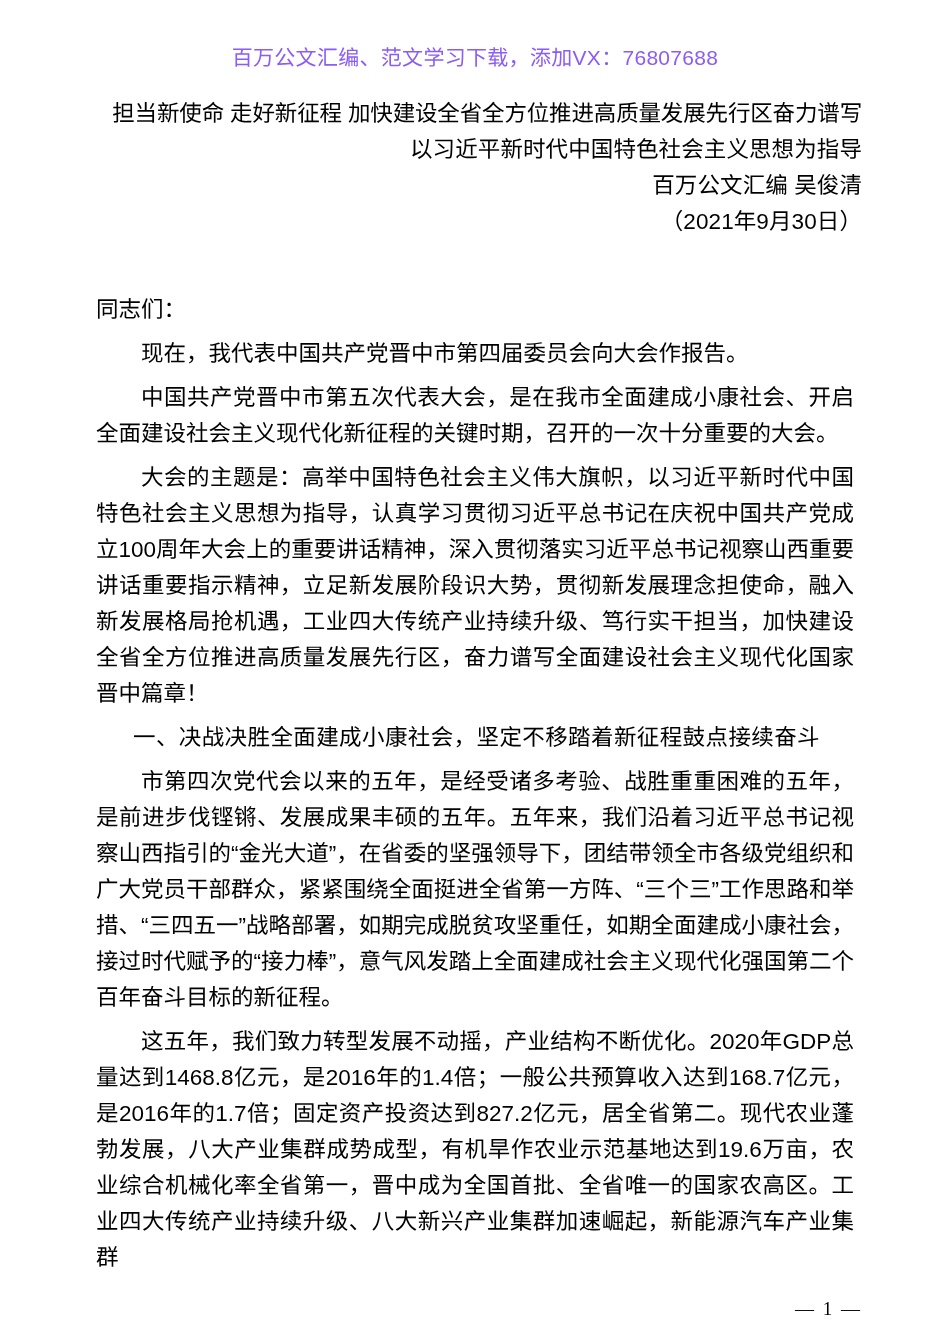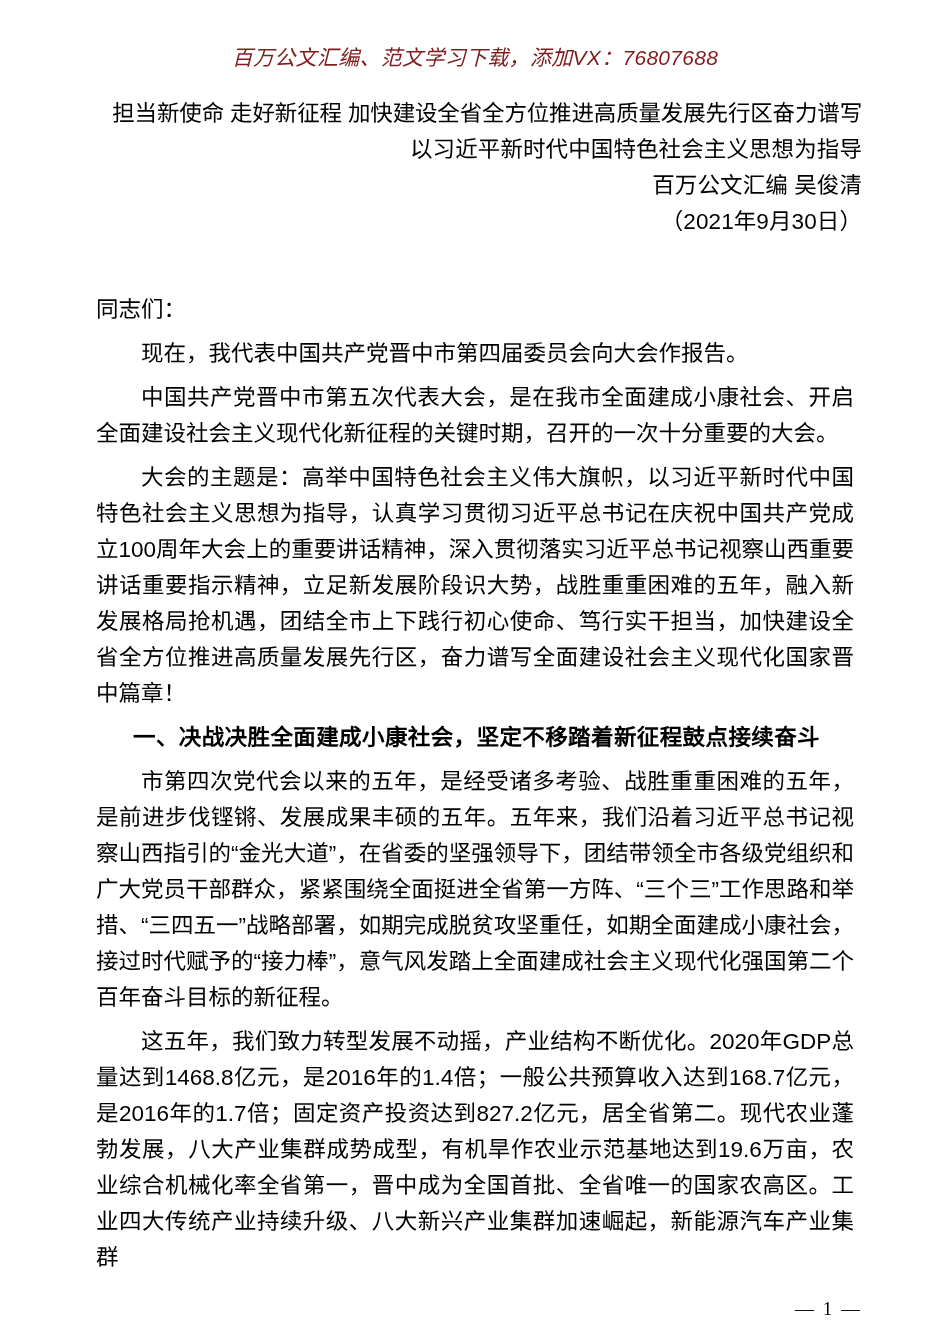--- a/index.html
+++ b/index.html
@@ -78,21 +78,21 @@
   }
   p.noindent {
     text-indent: 0;
   }
 
   p.section-heading {
     margin: 0;
     font-size: 22.5px;
     line-height: 36px;
     text-indent: 2em;
-    font-weight: 700;
+    font-weight: 400;
     font-family: "Liberation Serif", "DejaVu Serif", serif;
     letter-spacing: 0.4px;
     text-align: left;
   }
 
   
   .page-footer {
     position: absolute;
     left: 0;
     bottom: 22px;
@@ -105,37 +105,37 @@
     line-height: 26px;
     color: #000;
     letter-spacing: 2px;
   }
 </style>
 </head>
 <body>
 
 <div class="page">
 
-  <div class="promo-banner" style="color:#7f1d1d;font-style:italic;">百万公文汇编、范文学习下载，添加VX：76807688</div>
+  <div class="promo-banner" style="color:#8b5cf6;">百万公文汇编、范文学习下载，添加VX：76807688</div>
 
   <div class="doc">
 
     <div class="title-block">
       <span class="title-line wide">担当新使命 走好新征程 加快建设全省全方位推进高质量发展先行区奋力谱写</span>
       <span class="title-line">以习近平新时代中国特色社会主义思想为指导</span>
       <span class="title-line">百万公文汇编 吴俊清</span>
       <span class="title-line">（2021年9月30日）</span>
     </div>
 
     <div class="gap-after-title"></div>
 
     <p class="body-para noindent">同志们：</p>
     <p class="body-para indent2">现在，我代表中国共产党晋中市第四届委员会向大会作报告。</p>
     <p class="body-para indent2">中国共产党晋中市第五次代表大会，是在我市全面建成小康社会、开启全面建设社会主义现代化新征程的关键时期，召开的一次十分重要的大会。</p>
-    <p class="body-para indent2">大会的主题是：高举中国特色社会主义伟大旗帜，以习近平新时代中国特色社会主义思想为指导，认真学习贯彻习近平总书记在庆祝中国共产党成立100周年大会上的重要讲话精神，深入贯彻落实习近平总书记视察山西重要讲话重要指示精神，立足新发展阶段识大势，战胜重重困难的五年，融入新发展格局抢机遇，团结全市上下践行初心使命、笃行实干担当，加快建设全省全方位推进高质量发展先行区，奋力谱写全面建设社会主义现代化国家晋中篇章！</p>
+    <p class="body-para indent2">大会的主题是：高举中国特色社会主义伟大旗帜，以习近平新时代中国特色社会主义思想为指导，认真学习贯彻习近平总书记在庆祝中国共产党成立100周年大会上的重要讲话精神，深入贯彻落实习近平总书记视察山西重要讲话重要指示精神，立足新发展阶段识大势，贯彻新发展理念担使命，融入新发展格局抢机遇，工业四大传统产业持续升级、笃行实干担当，加快建设全省全方位推进高质量发展先行区，奋力谱写全面建设社会主义现代化国家晋中篇章！</p>
     <p class="section-heading">一、决战决胜全面建成小康社会，坚定不移踏着新征程鼓点接续奋斗</p>
     <p class="body-para indent2">市第四次党代会以来的五年，是经受诸多考验、战胜重重困难的五年，是前进步伐铿锵、发展成果丰硕的五年。五年来，我们沿着习近平总书记视察山西指引的“金光大道”，在省委的坚强领导下，团结带领全市各级党组织和广大党员干部群众，紧紧围绕全面挺进全省第一方阵、“三个三”工作思路和举措、“三四五一”战略部署，如期完成脱贫攻坚重任，如期全面建成小康社会，接过时代赋予的“接力棒”，意气风发踏上全面建成社会主义现代化强国第二个百年奋斗目标的新征程。</p>
     <p class="body-para indent2">这五年，我们致力转型发展不动摇，产业结构不断优化。2020年GDP总量达到1468.8亿元，是2016年的1.4倍；一般公共预算收入达到168.7亿元，是2016年的1.7倍；固定资产投资达到827.2亿元，居全省第二。现代农业蓬勃发展，八大产业集群成势成型，有机旱作农业示范基地达到19.6万亩，农业综合机械化率全省第一，晋中成为全国首批、全省唯一的国家农高区。工业四大传统产业持续升级、八大新兴产业集群加速崛起，新能源汽车产业集群</p>
 
   </div>
 
   <div class="page-footer">— 1 —</div>
 
 </div>
 

